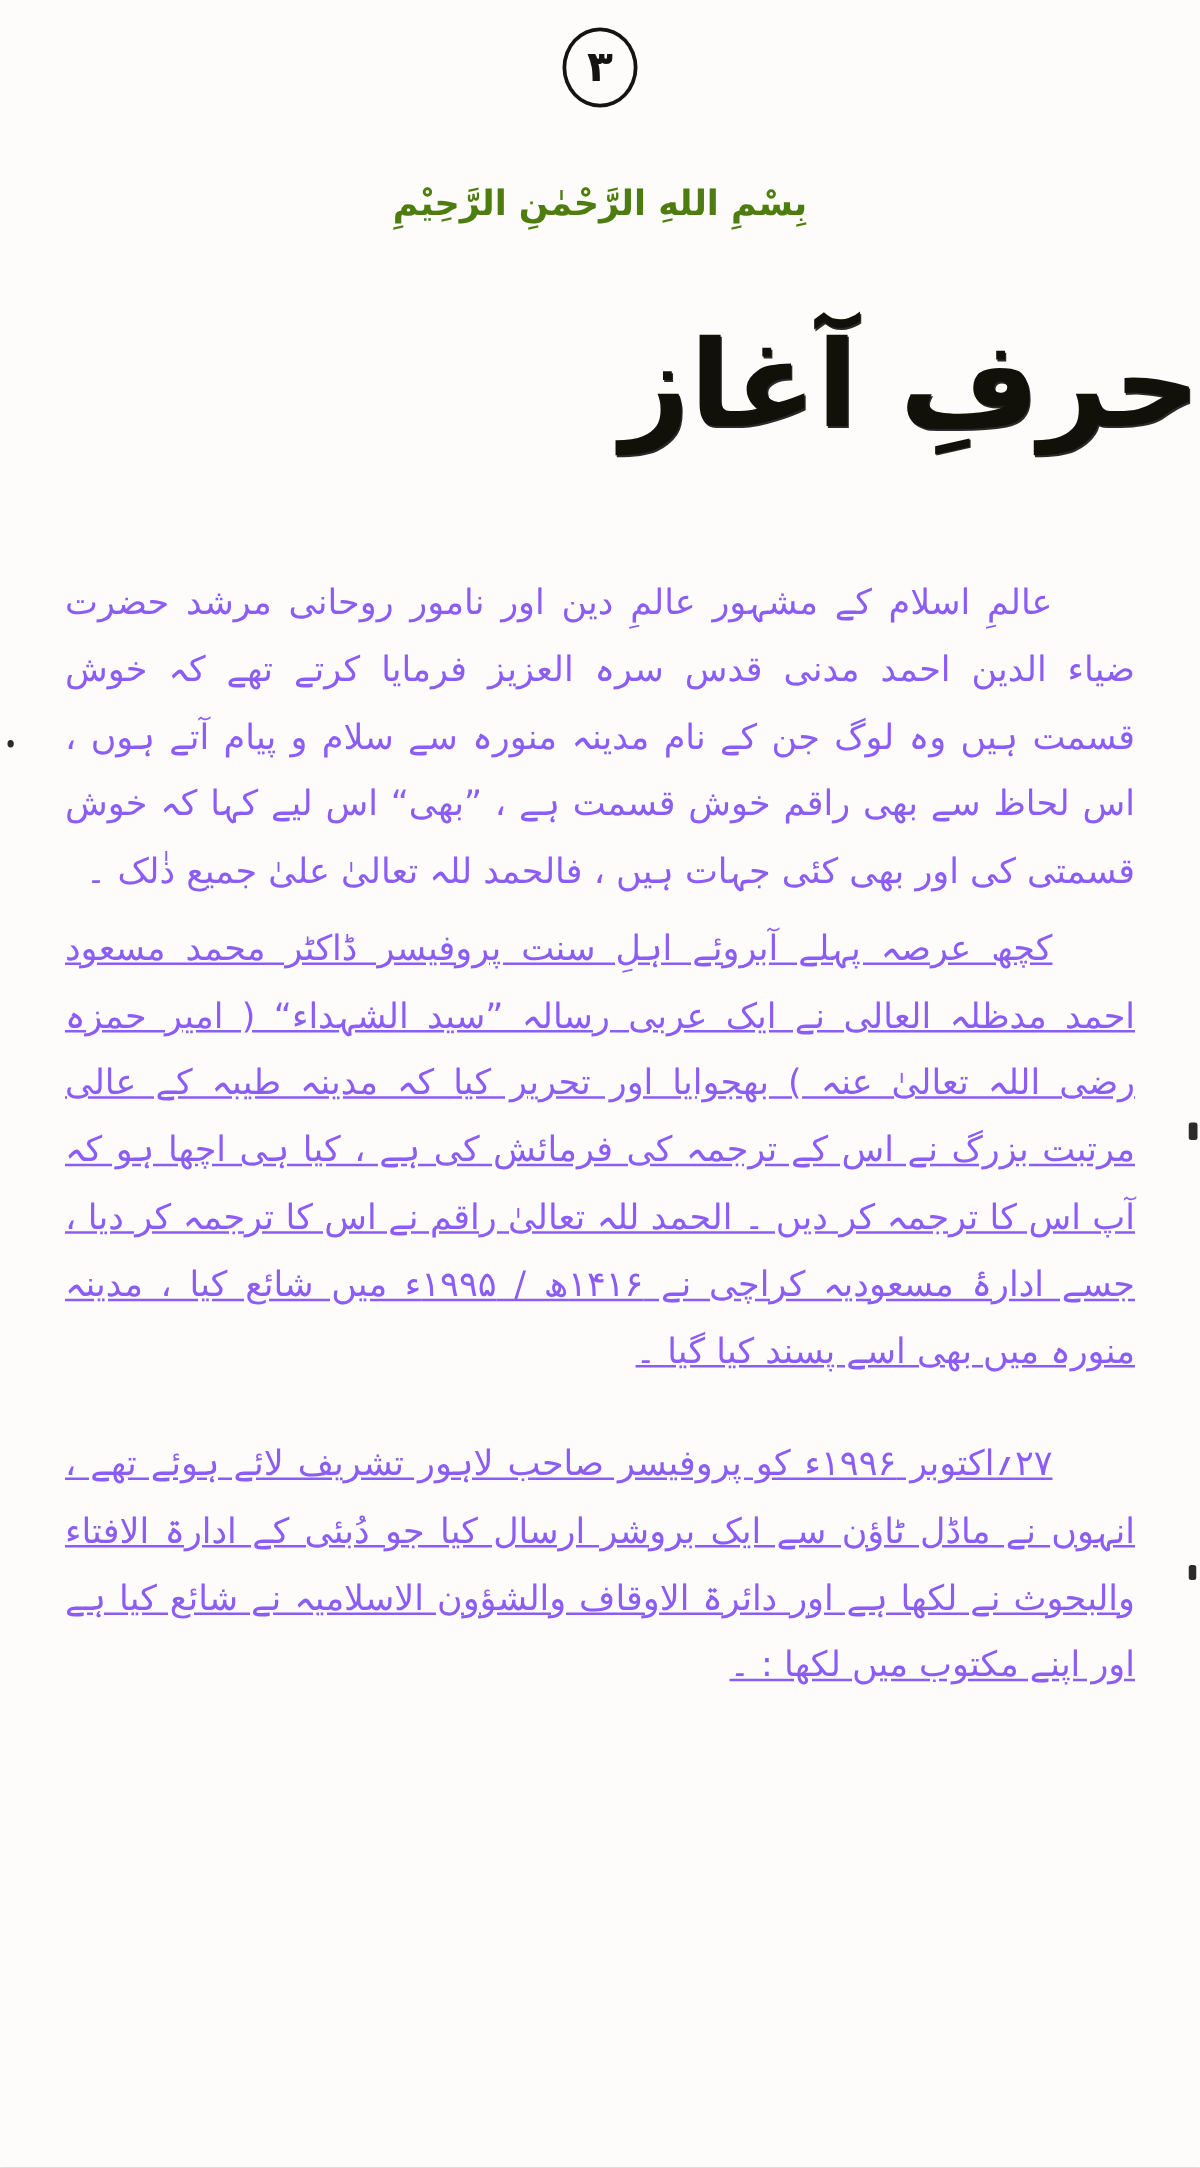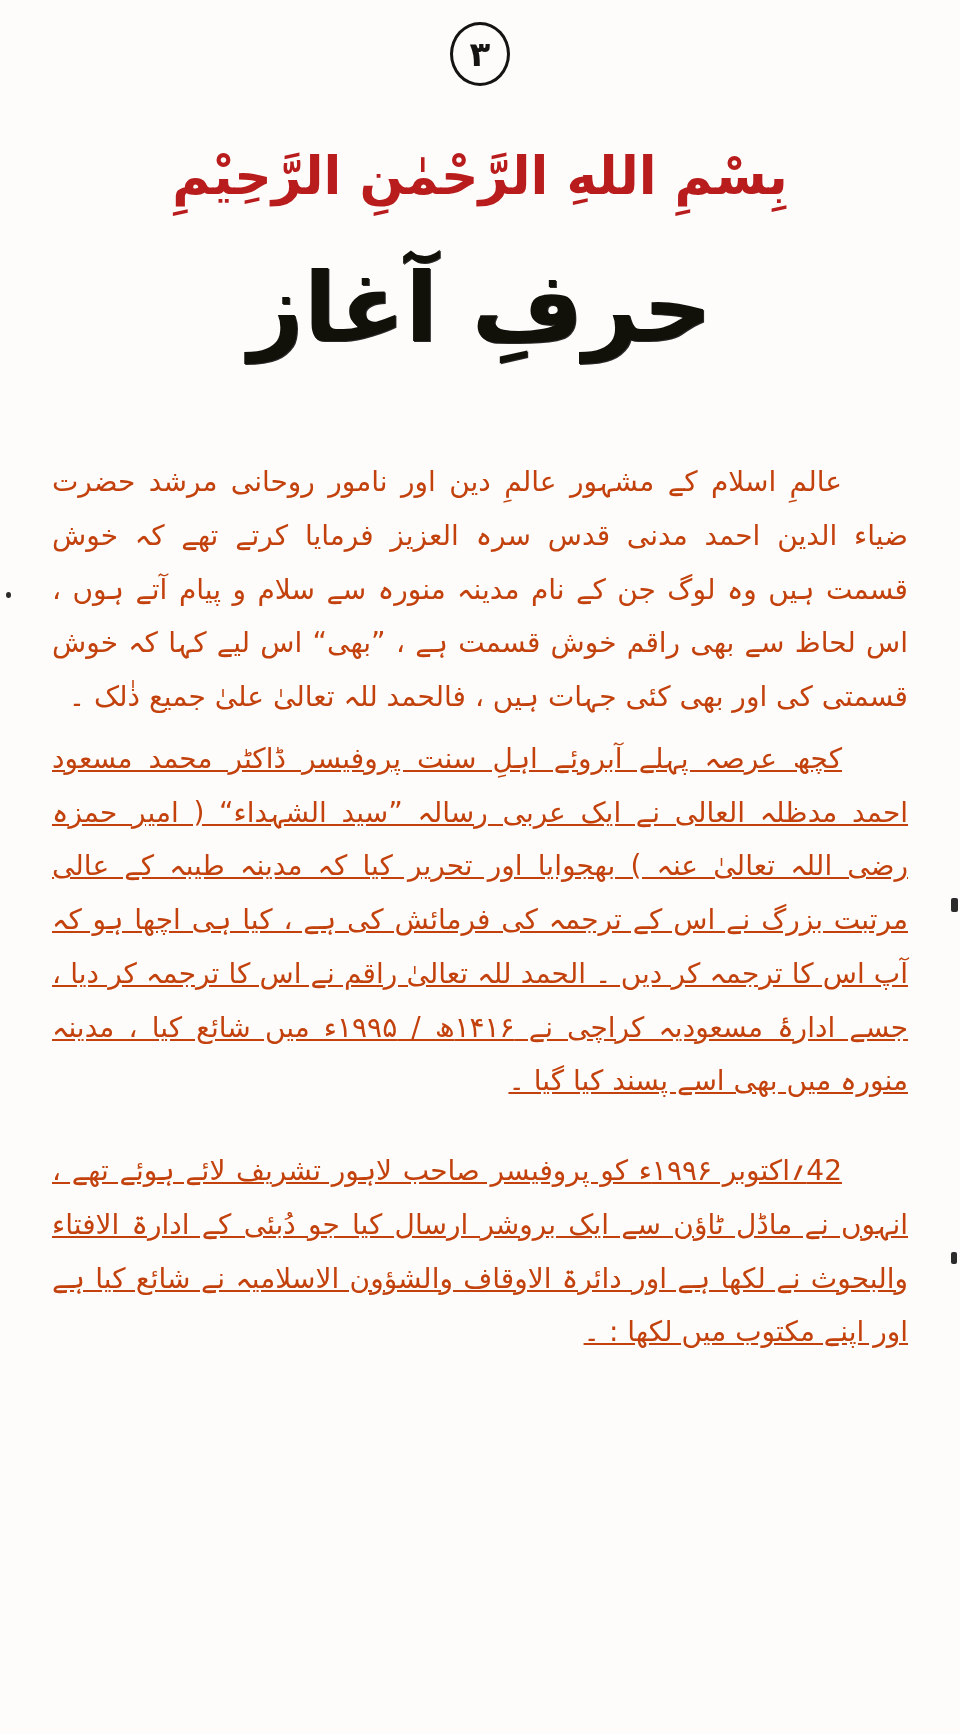--- a/index.html
+++ b/index.html
@@ -36,50 +36,49 @@
     background: #fdfcfa;
   }
   
   .bismillah {
     position: absolute;
     top: 146px;
     left: 0;
     right: 0;
     text-align: center;
     direction: rtl;
-    font-size: 52px;
+    font-size: 28px;
     font-weight: bold;
     letter-spacing: 1px;
-    color: #b91c1c;
+    color: #4d7c0f;
   }
   
   .page-title {
     position: absolute;
     top: 252px;
     left: 0;
     right: 0;
     margin: 0;
-    text-align: center;
     direction: rtl;
     font-size: 96px;
     font-weight: bold;
     color: #111009;
     text-shadow: 1px 1px 0 #2a2a2a;
   }
   
   .body-text {
     position: absolute;
     top: 455px;
     right: 52px;
     left: 52px;
     direction: rtl;
     text-align: justify;
     font-size: 28px;
     line-height: 1.92;
-    color: #c2410c;
+    color: #8b5cf6;
   }
   .para {
     margin: 0;
     text-indent: 66px;
   }
   .para + .para {
     margin-top: 8px;
     text-decoration: underline;
   }
   .para.new-section {
@@ -108,20 +107,20 @@
     <span>۳</span>
   </div>
 
   <div class="bismillah">بِسْمِ اللهِ الرَّحْمٰنِ الرَّحِيْمِ</div>
 
   <h1 class="page-title">حرفِ آغاز</h1>
 
   <div class="body-text">
     <p class="para">عالمِ اسلام کے مشہور عالمِ دین اور نامور روحانی مرشد حضرت ضیاء الدین احمد مدنی قدس سرہ العزیز فرمایا کرتے تھے کہ خوش قسمت ہیں وہ لوگ جن کے نام مدینہ منورہ سے سلام و پیام آتے ہوں ، اس لحاظ سے بھی راقم خوش قسمت ہے ، ”بھی“ اس لیے کہا کہ خوش قسمتی کی اور بھی کئی جہات ہیں ، فالحمد للہ تعالیٰ علیٰ جمیع ذٰلک ۔</p>
     <p class="para">کچھ عرصہ پہلے آبروئے اہلِ سنت پروفیسر ڈاکٹر محمد مسعود احمد مدظلہ العالی نے ایک عربی رسالہ ”سید الشہداء“ ( امیر حمزہ رضی اللہ تعالیٰ عنہ ) بھجوایا اور تحریر کیا کہ مدینہ طیبہ کے عالی مرتبت بزرگ نے اس کے ترجمہ کی فرمائش کی ہے ، کیا ہی اچھا ہو کہ آپ اس کا ترجمہ کر دیں ۔ الحمد للہ تعالیٰ راقم نے اس کا ترجمہ کر دیا ، جسے ادارۂ مسعودیہ کراچی نے ۱۴۱۶ھ / ۱۹۹۵ء میں شائع کیا ، مدینہ منورہ میں بھی اسے پسند کیا گیا ۔</p>
-    <p class="para new-section">42؍اکتوبر ۱۹۹۶ء کو پروفیسر صاحب لاہور تشریف لائے ہوئے تھے ، انہوں نے ماڈل ٹاؤن سے ایک بروشر ارسال کیا جو دُبئی کے ادارۃ الافتاء والبحوث نے لکھا ہے اور دائرۃ الاوقاف والشؤون الاسلامیہ نے شائع کیا ہے اور اپنے مکتوب میں لکھا : ۔</p>
+    <p class="para new-section">۲۷؍اکتوبر ۱۹۹۶ء کو پروفیسر صاحب لاہور تشریف لائے ہوئے تھے ، انہوں نے ماڈل ٹاؤن سے ایک بروشر ارسال کیا جو دُبئی کے ادارۃ الافتاء والبحوث نے لکھا ہے اور دائرۃ الاوقاف والشؤون الاسلامیہ نے شائع کیا ہے اور اپنے مکتوب میں لکھا : ۔</p>
   </div>
 
   <div class="scan-artifact a1"></div>
   <div class="scan-artifact a2"></div>
   <div class="scan-artifact a3"></div>
 
 </div>
 
 </body></html>

